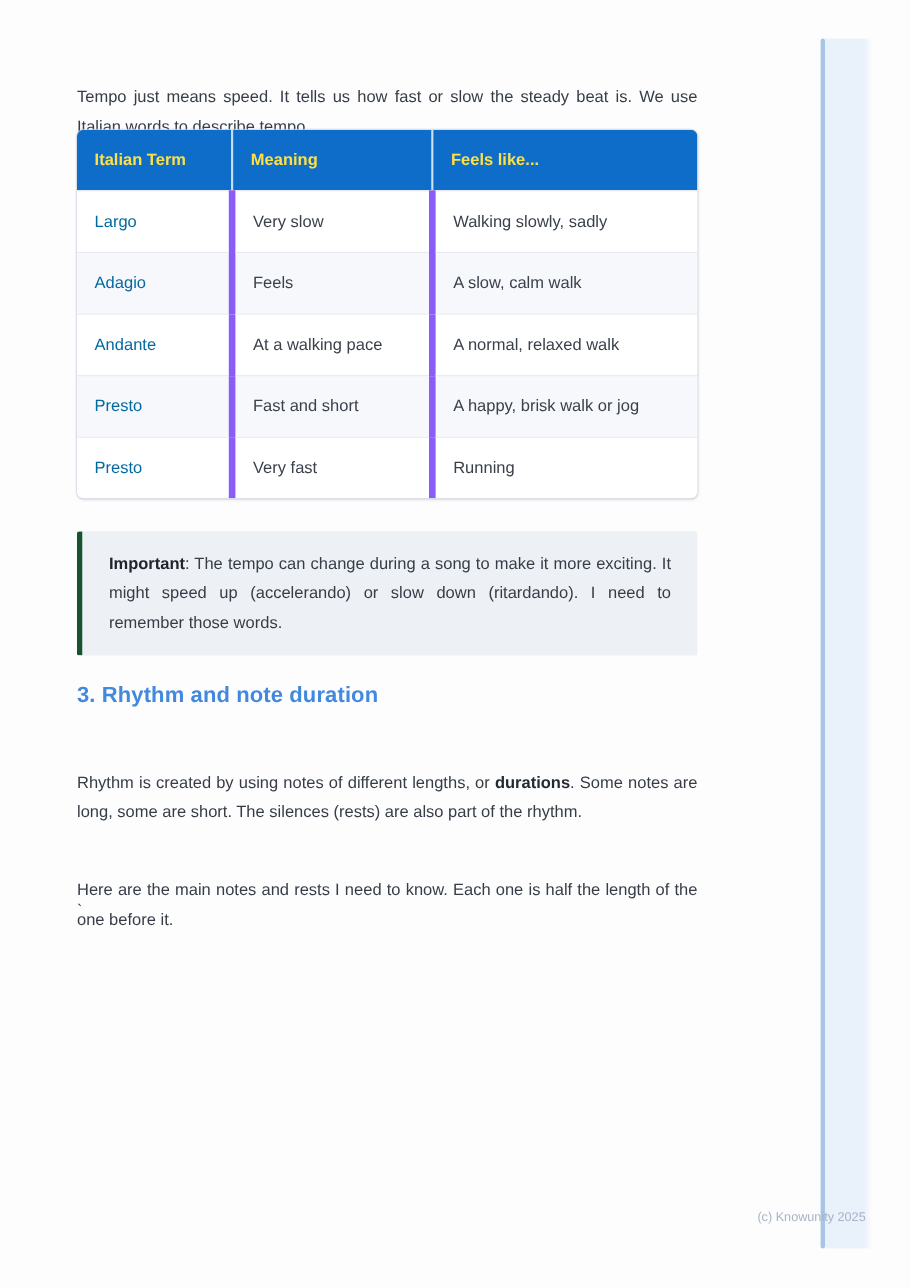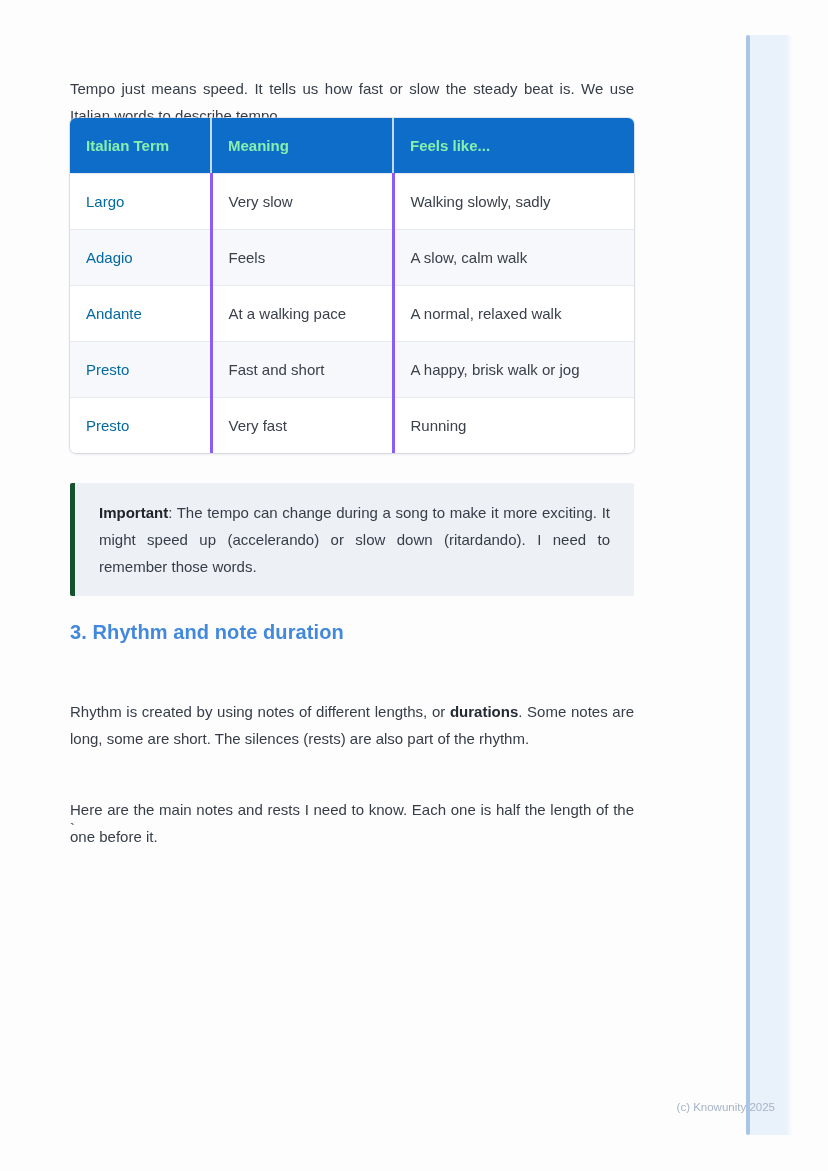--- a/index.html
+++ b/index.html
@@ -28,32 +28,32 @@
   .table-wrap {
     position: absolute; left: 70px; top: 118px; width: 564px;
     border-radius: 6px;
     box-shadow: 0 1px 3px rgba(30,40,60,0.12), 0 0 0 1px rgba(210,216,224,0.55);
     overflow: hidden;
     background: #ffffff;
   }
   table { border-collapse: collapse; width: 100%; table-layout: fixed; }
   col.c1 { width: 141px; } col.c2 { width: 182px; } col.c3 { width: 241px; }
   thead th {
-    background: #0d6dc9; color: #86efac;
+    background: #0d6dc9; color: #fde047;
     font-size: 15px; font-weight: 700; text-align: left;
     height: 55px; padding: 0 16px; vertical-align: middle;
   }
   thead th + th { border-left: 2px solid rgba(255,255,255,0.75); }
   tbody td {
     height: 56px; padding: 0 16px; vertical-align: middle;
     font-size: 15px; color: #3a414b;
     border-top: 1px solid #e7eaee;
     background: #ffffff;
   }
-  tbody td + td { border-left: 3px solid #8b5cf6; }
+  tbody td + td { border-left: 6px solid #8b5cf6; }
   tbody tr:nth-child(even) td { background: #f6f8fb; }
   tbody td.term { font-weight: 400; color: #0369a1; }
 
   
   .callout {
     position: absolute; left: 70px; top: 483px; width: 564px;
     background: #edf1f6;
     border-left: 5px solid #14532d;
     padding: 16px 24px 16px 24px;
     font-size: 15px; line-height: 27px; text-align: justify;
@@ -68,21 +68,21 @@
     font-size: 20px; font-weight: 700; color: #4289de;
     letter-spacing: 0.1px;
   }
 
   .rhythm-para { top: 662px; }
   .notes-para  { top: 760px; }
   .stray       { position: absolute; left: 70px; top: 820px; font-size: 15px; color: #363d47; }
 
   
   .footer {
-    position: absolute; top: 1101px; right: 53px;
+    position: absolute; top: 1101px; right: 41px;
     font-size: 11.5px; color: #a7b4c6;
     z-index: 3;
   }
 
   
   .scroll-strip {
     position: absolute; top: 35px; left: 746px;
     width: 47px; height: 1100px; z-index: 2;
   }
   .scroll-line {

